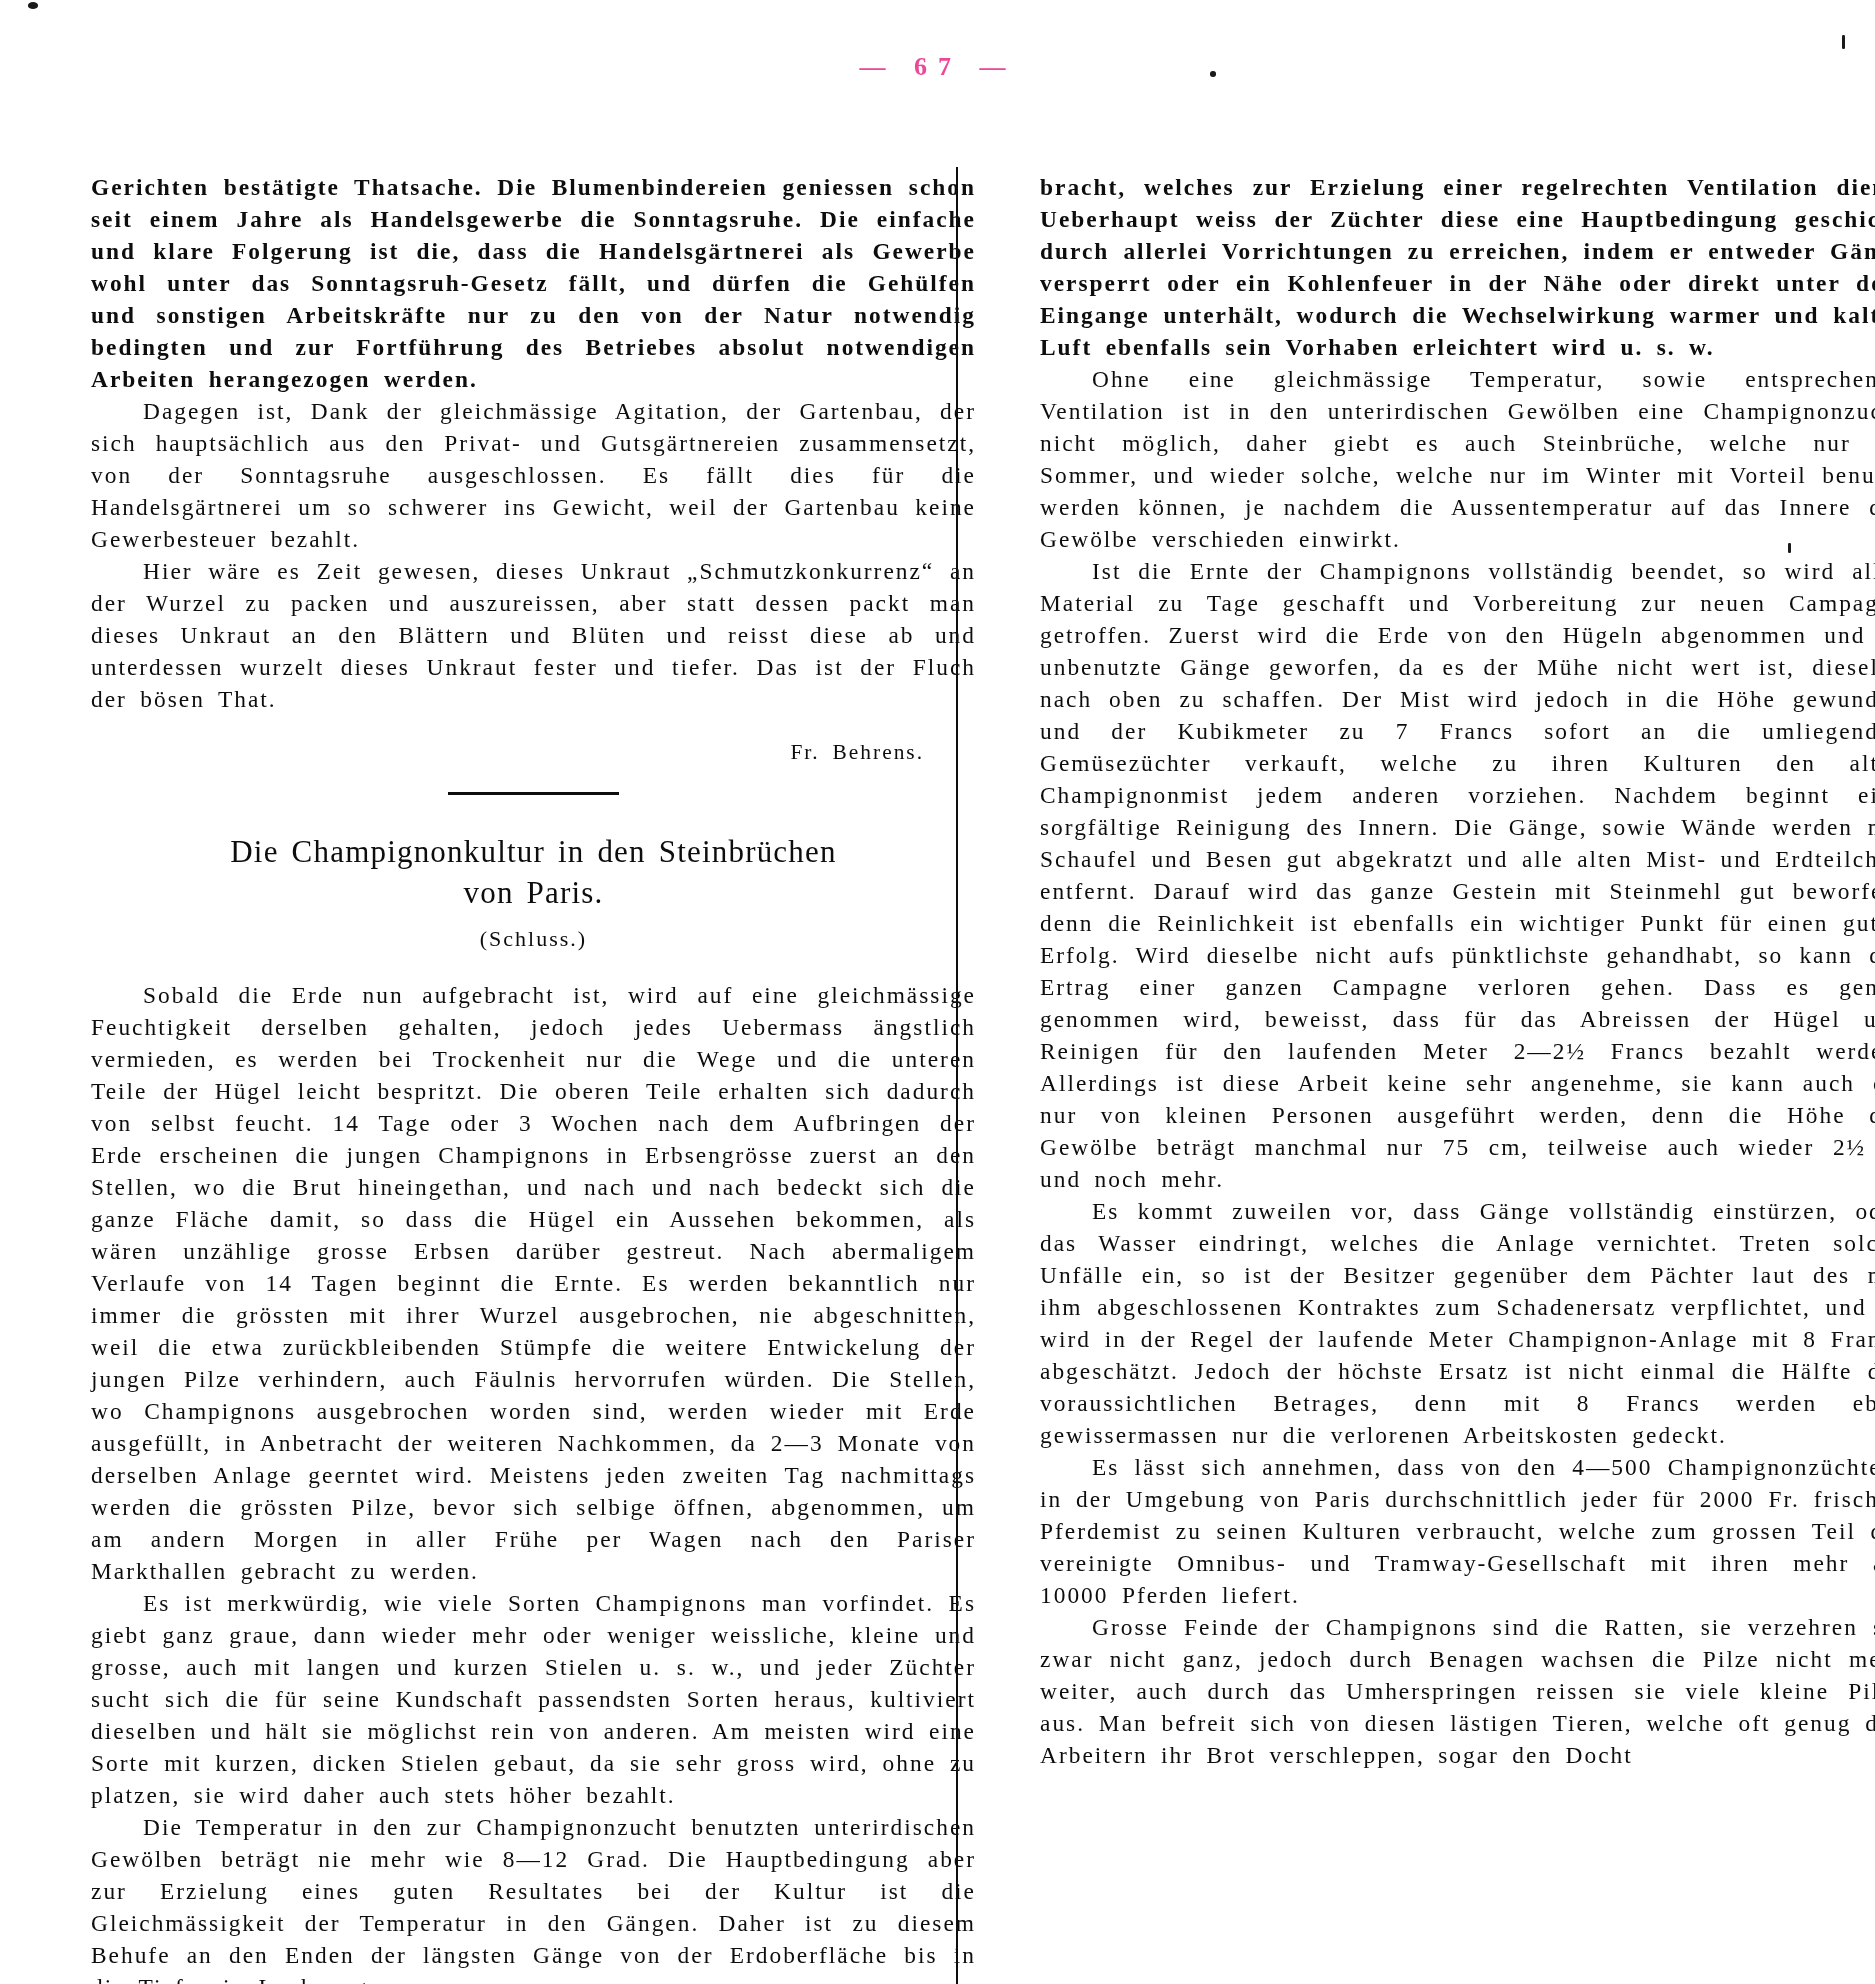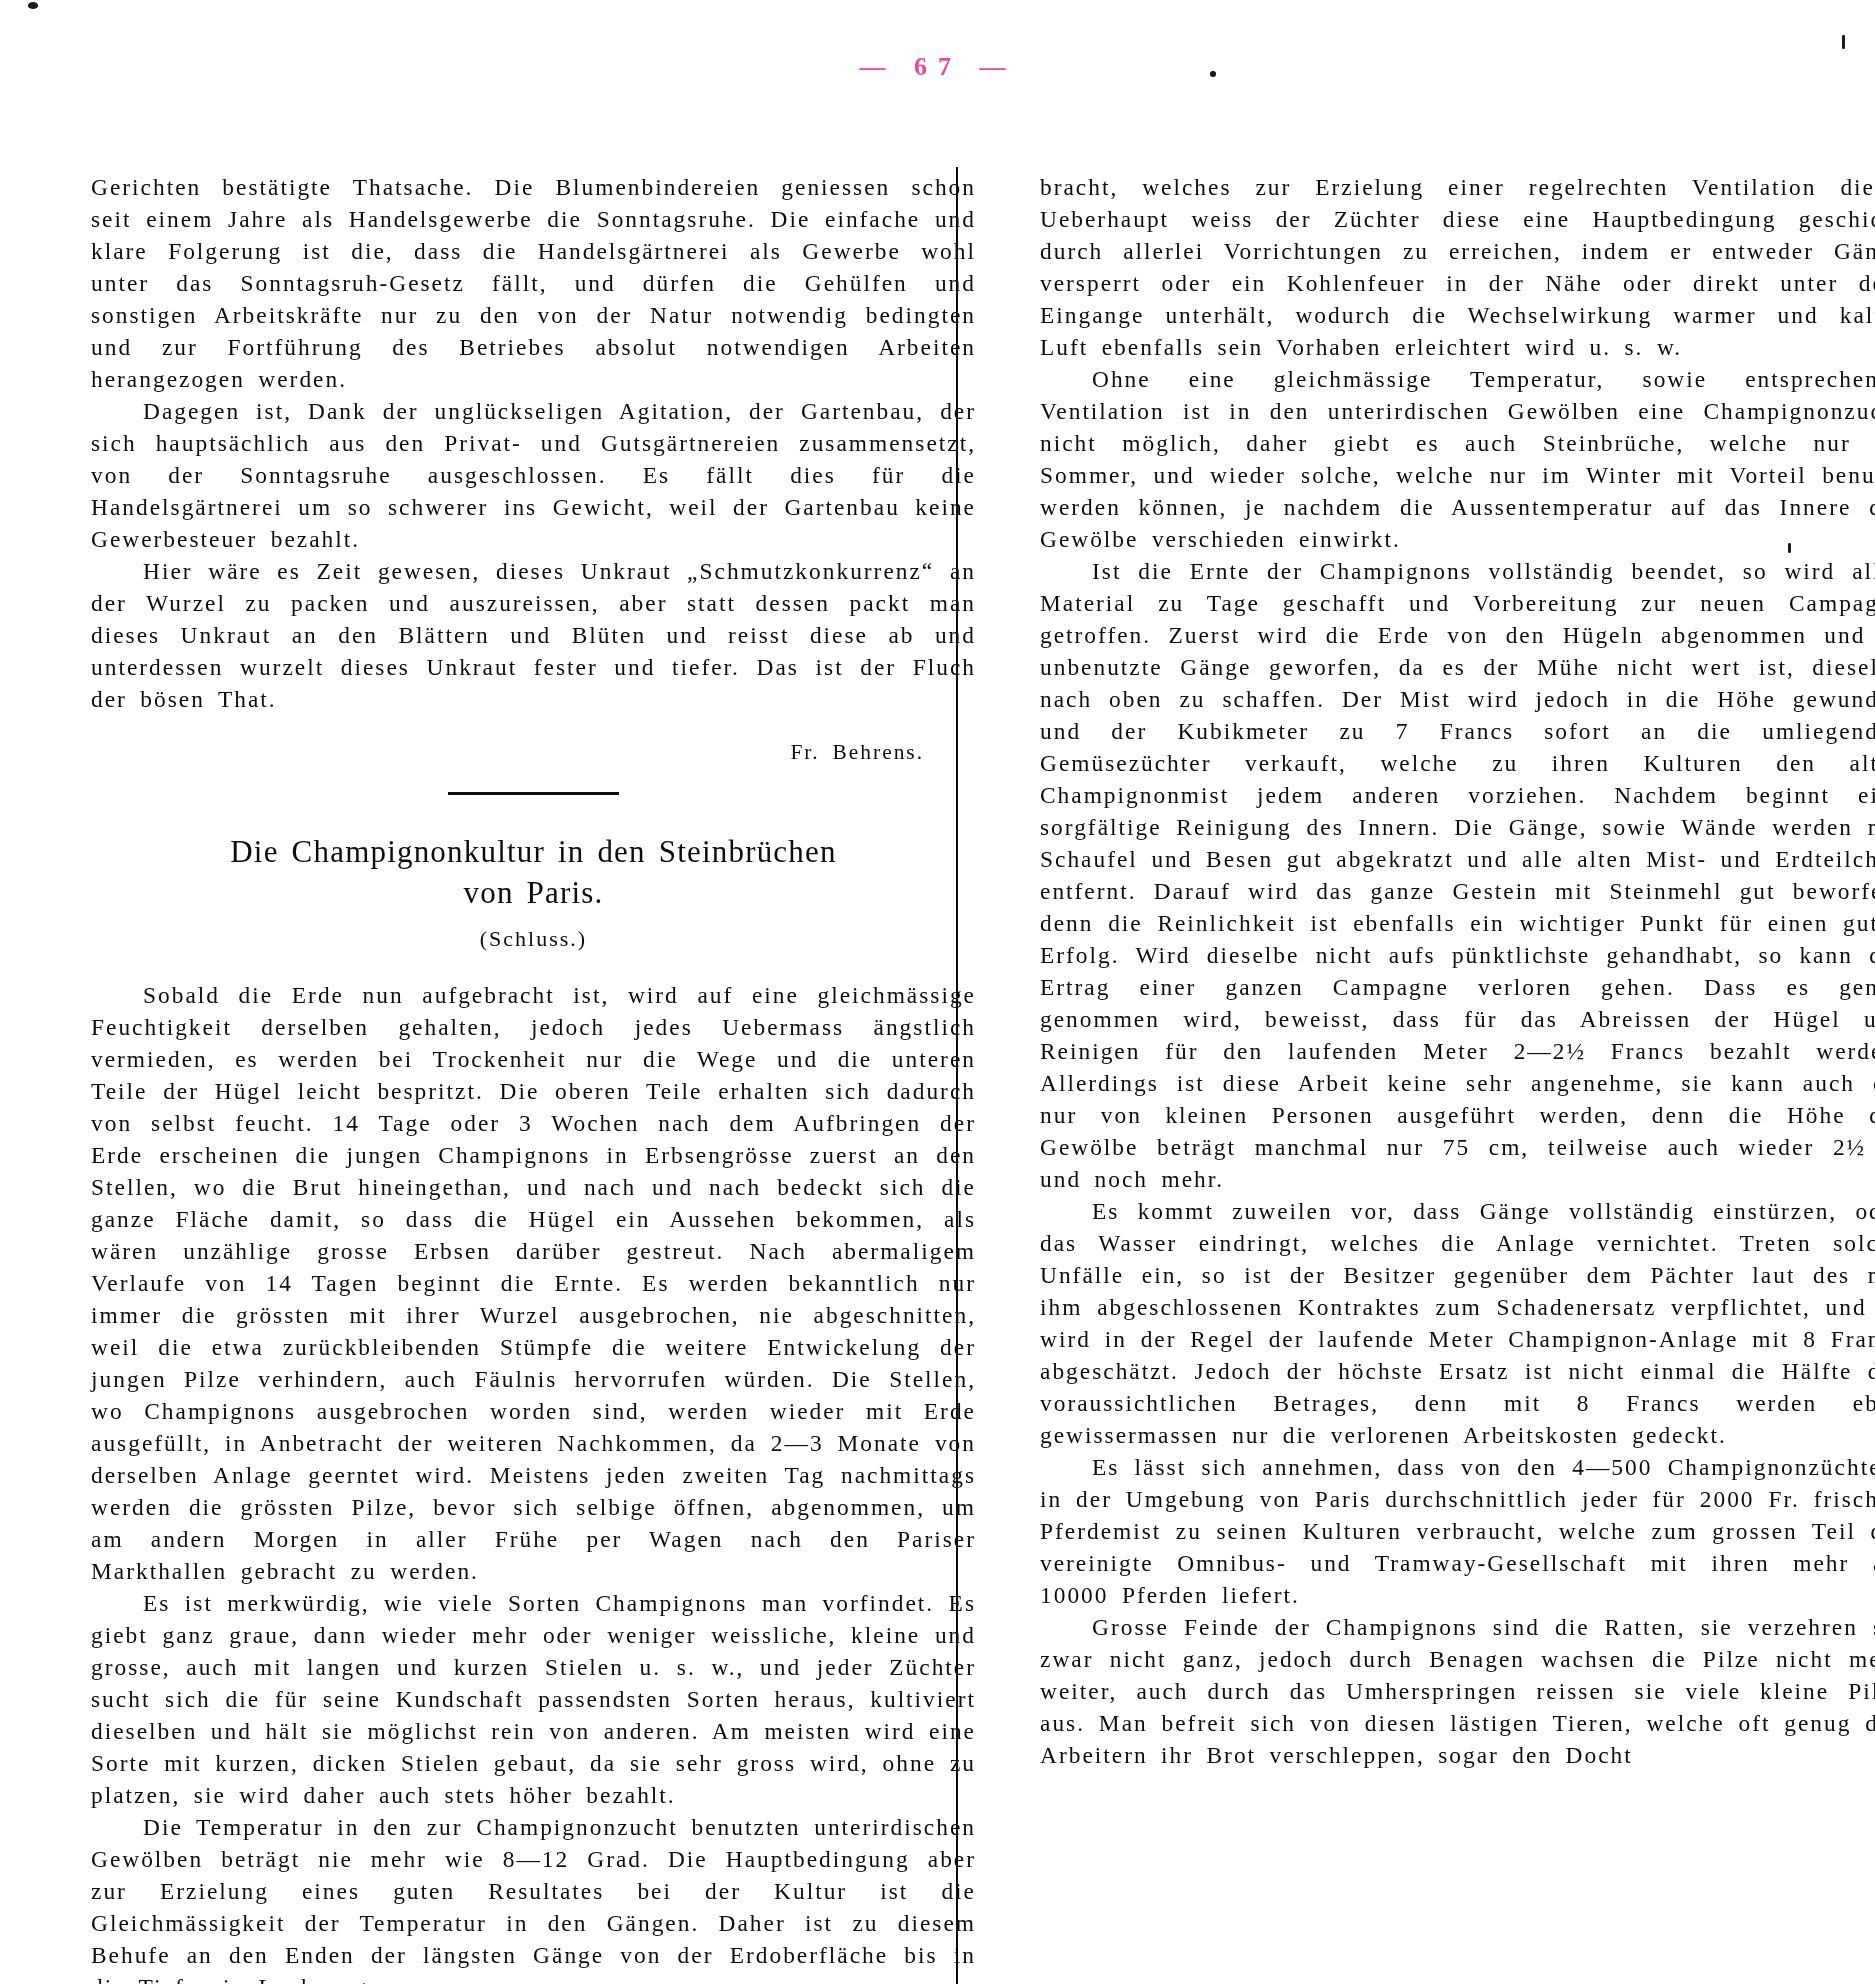--- a/index.html
+++ b/index.html
@@ -44,21 +44,21 @@
     letter-spacing: 2px;
     word-spacing: 5.6px;
   }
   .col-left  { left: 91px;  width: 885px; }
   .col-right { left: 1040px; width: 865px; }
   .col p {
     margin: 0;
     text-indent: 52px;
     text-align: justify;
   }
-  .col p.noindent { text-indent: 0; }
+  .col p.noindent { text-indent: 0; font-weight: bold; }
   .signature {
     text-align: right;
     padding-right: 52px;
     font-size: 21.4px;
     margin-top: 21px;
   }
   .article-divider {
     width: 171px;
     height: 2.8px;
     background: #0d0d0d;
@@ -97,21 +97,21 @@
 
   <span class="speck s1"></span>
   <span class="speck s2"></span>
   <span class="speck s3"></span>
   <span class="speck s4"></span>
 
   <div class="vrule"></div>
 
   <div class="col col-left">
     <p class="noindent">Gerichten bestätigte Thatsache. Die Blumenbindereien geniessen schon seit einem Jahre als Handelsgewerbe die Sonntagsruhe. Die einfache und klare Folgerung ist die, dass die Handelsgärtnerei als Gewerbe wohl unter das Sonntagsruh-Gesetz fällt, und dürfen die Gehülfen und sonstigen Arbeitskräfte nur zu den von der Natur notwendig bedingten und zur Fortführung des Betriebes absolut notwendigen Arbeiten herangezogen werden.</p>
-    <p>Dagegen ist, Dank der unglückseligen Agitation, der Gartenbau, der sich hauptsächlich aus den Privat- und Gutsgärtnereien zusammensetzt, von der Sonntagsruhe ausgeschlossen. Es fällt dies für die Handelsgärtnerei um so schwerer ins Gewicht, weil der Gartenbau keine Gewerbesteuer bezahlt.</p>
+    <p>Dagegen ist, Dank der gleichmässige Agitation, der Gartenbau, der sich hauptsächlich aus den Privat- und Gutsgärtnereien zusammensetzt, von der Sonntagsruhe ausgeschlossen. Es fällt dies für die Handelsgärtnerei um so schwerer ins Gewicht, weil der Gartenbau keine Gewerbesteuer bezahlt.</p>
     <p>Hier wäre es Zeit gewesen, dieses Unkraut „Schmutzkonkurrenz“ an der Wurzel zu packen und auszureissen, aber statt dessen packt man dieses Unkraut an den Blättern und Blüten und reisst diese ab und unterdessen wurzelt dieses Unkraut fester und tiefer. Das ist der Fluch der bösen That.</p>
     <div class="signature">Fr. Behrens.</div>
     <div class="article-divider"></div>
     <h1 class="article-title">
       <div>Die Champignonkultur in den Steinbrüchen</div>
       <div>von Paris.</div>
     </h1>
     <div class="article-subtitle">(Schluss.)</div>
     <p>Sobald die Erde nun aufgebracht ist, wird auf eine gleichmässige Feuchtigkeit derselben gehalten, jedoch jedes Uebermass ängstlich vermieden, es werden bei Trockenheit nur die Wege und die unteren Teile der Hügel leicht bespritzt. Die oberen Teile erhalten sich dadurch von selbst feucht. 14 Tage oder 3 Wochen nach dem Aufbringen der Erde erscheinen die jungen Champignons in Erbsengrösse zuerst an den Stellen, wo die Brut hineingethan, und nach und nach bedeckt sich die ganze Fläche damit, so dass die Hügel ein Aussehen bekommen, als wären unzählige grosse Erbsen darüber gestreut. Nach abermaligem Verlaufe von 14 Tagen beginnt die Ernte. Es werden bekanntlich nur immer die grössten mit ihrer Wurzel ausgebrochen, nie abgeschnitten, weil die etwa zurückbleibenden Stümpfe die weitere Entwickelung der jungen Pilze verhindern, auch Fäulnis hervorrufen würden. Die Stellen, wo Champignons ausgebrochen worden sind, werden wieder mit Erde ausgefüllt, in Anbetracht der weiteren Nachkommen, da 2—3 Monate von derselben Anlage geerntet wird. Meistens jeden zweiten Tag nachmittags werden die grössten Pilze, bevor sich selbige öffnen, abgenommen, um am andern Morgen in aller Frühe per Wagen nach den Pariser Markthallen gebracht zu werden.</p>
     <p>Es ist merkwürdig, wie viele Sorten Champignons man vorfindet. Es giebt ganz graue, dann wieder mehr oder weniger weissliche, kleine und grosse, auch mit langen und kurzen Stielen u. s. w., und jeder Züchter sucht sich die für seine Kundschaft passendsten Sorten heraus, kultiviert dieselben und hält sie möglichst rein von anderen. Am meisten wird eine Sorte mit kurzen, dicken Stielen gebaut, da sie sehr gross wird, ohne zu platzen, sie wird daher auch stets höher bezahlt.</p>

